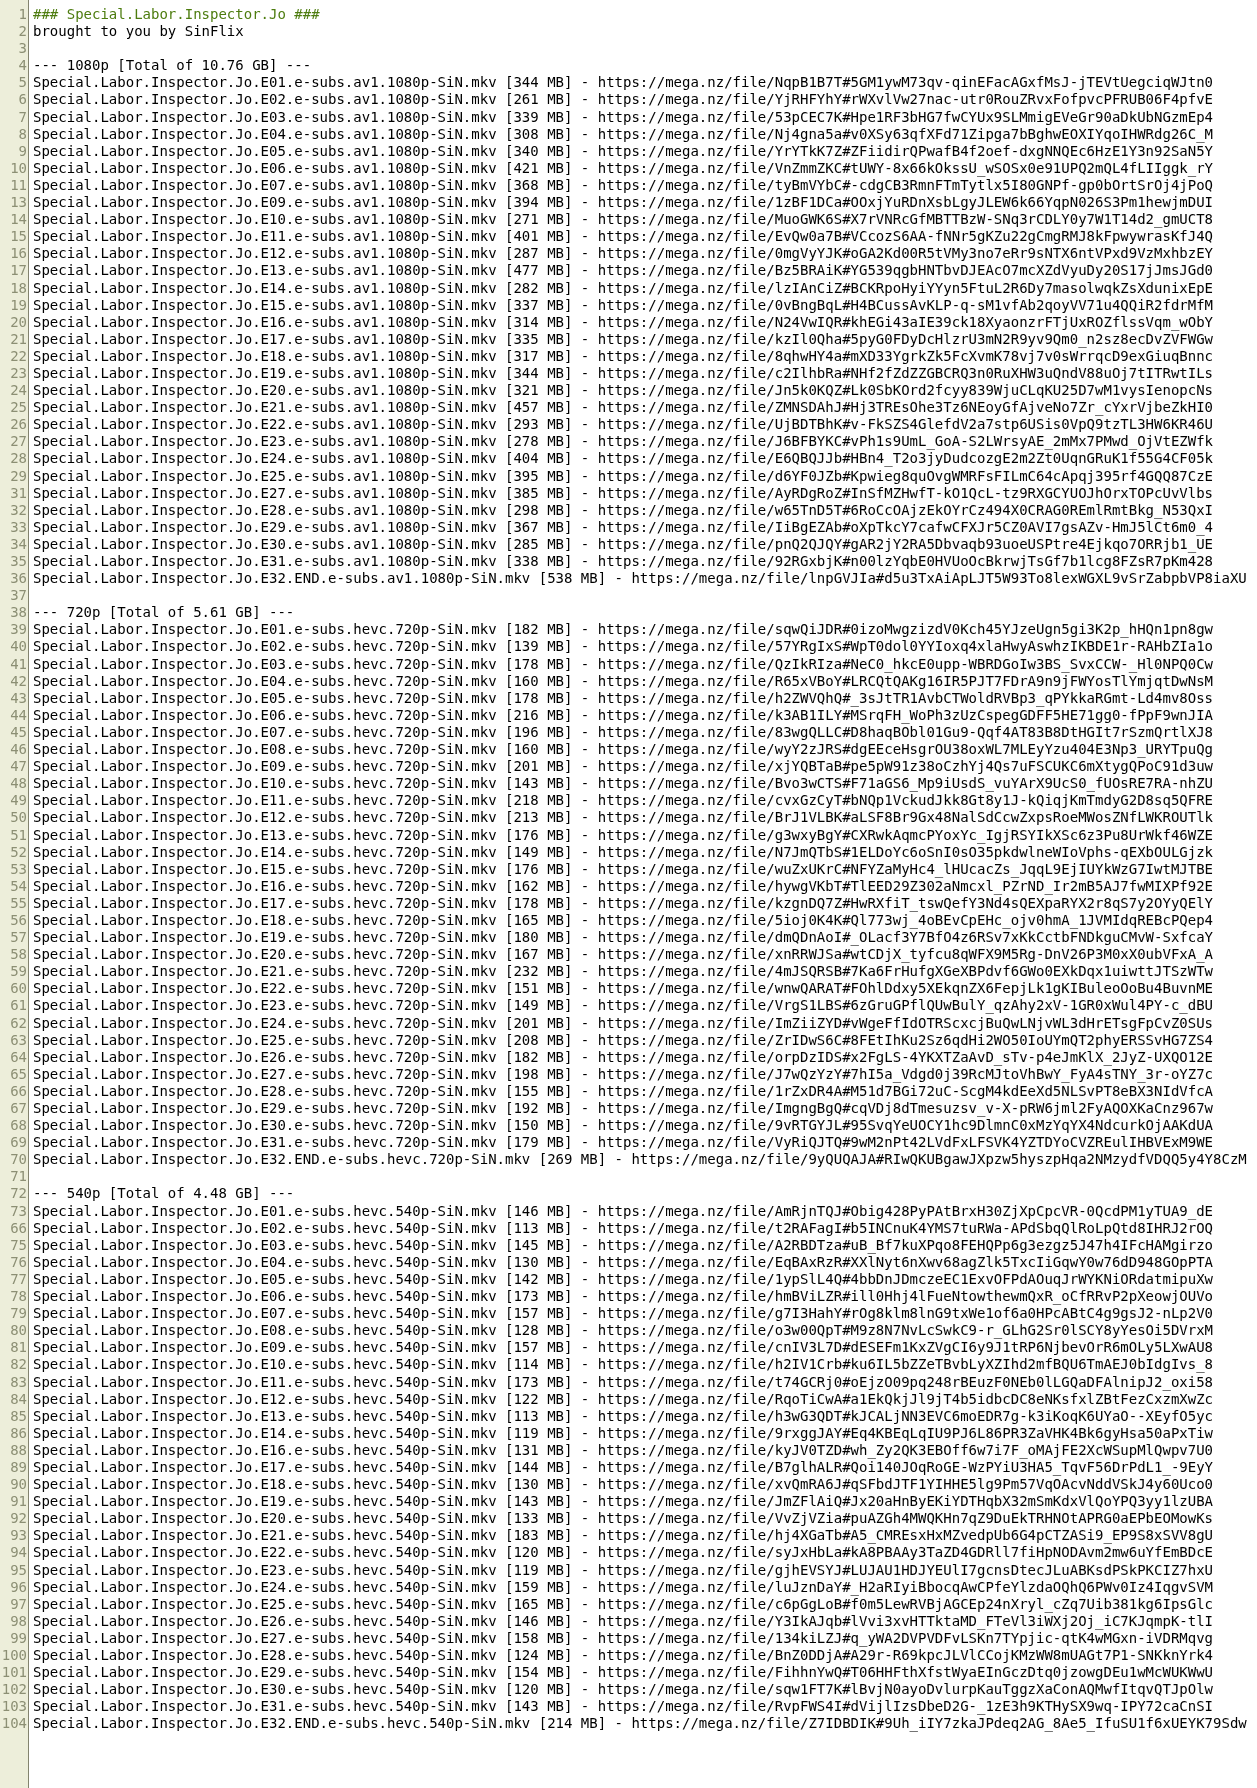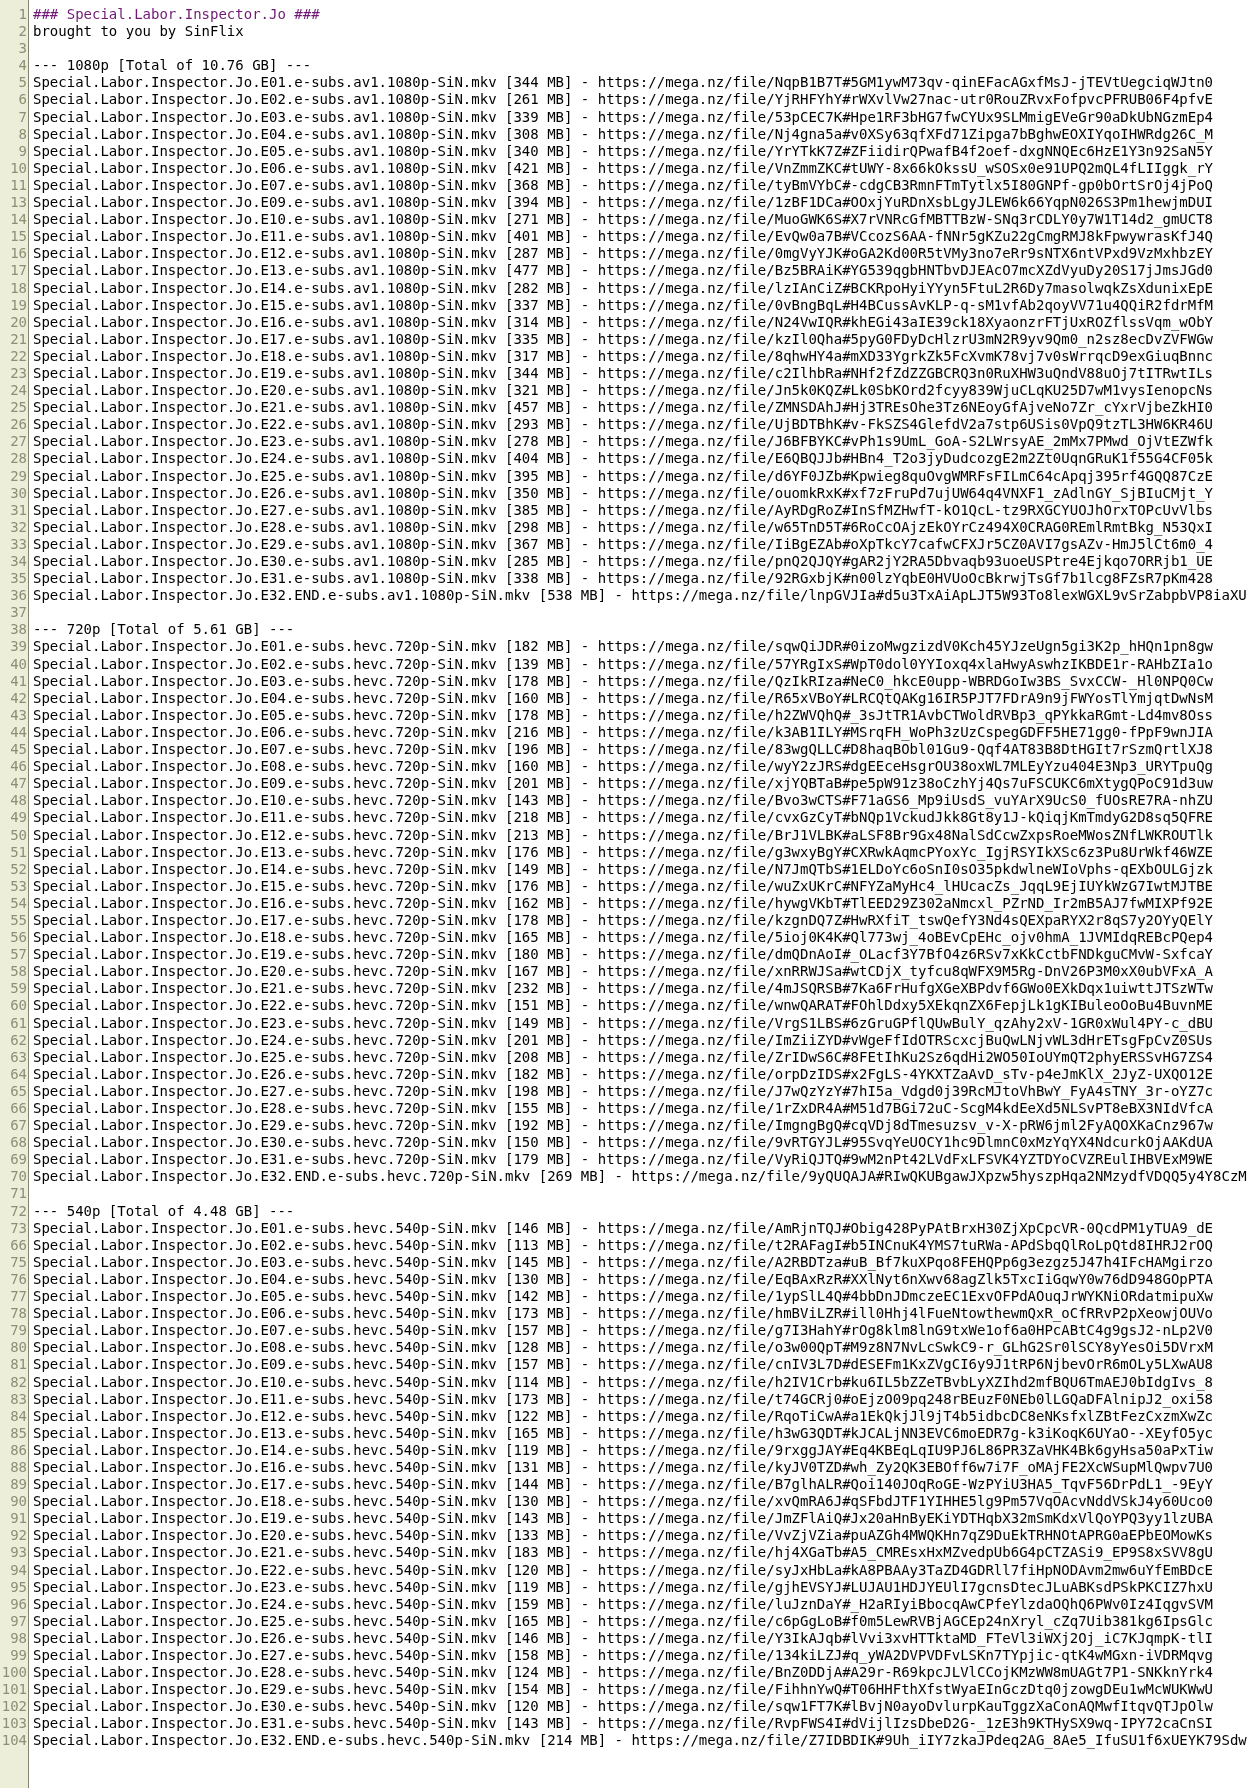--- a/index.html
+++ b/index.html
@@ -44,21 +44,21 @@
     padding-right: 2px;
     color: #8c8f74;
     overflow: hidden;
   }
   .lt {
     padding-left: 4px;
     flex: 1 1 auto;
     overflow: hidden;
   }
   .lt.comment {
-    color: #701a75;
+    color: #4d7c0f;
   }
 </style>
 </head>
 <body>
 
 <div class="editor">
   <div class="gutter-strip"></div>
   <div class="lines">
       <div class="line"><span class="ln">1</span><span class="lt comment">### Special.Labor.Inspector.Jo ###</span></div>
       <div class="line"><span class="ln">2</span><span class="lt">brought to you by SinFlix</span></div>
@@ -81,21 +81,20 @@
       <div class="line"><span class="ln">20</span><span class="lt">Special.Labor.Inspector.Jo.E16.e-subs.av1.1080p-SiN.mkv [314 MB] - https://mega.nz/file/N24VwIQR#khEGi43aIE39ck18XyaonzrFTjUxROZflssVqm_wObY</span></div>
       <div class="line"><span class="ln">21</span><span class="lt">Special.Labor.Inspector.Jo.E17.e-subs.av1.1080p-SiN.mkv [335 MB] - https://mega.nz/file/kzIl0Qha#5pyG0FDyDcHlzrU3mN2R9yv9Qm0_n2sz8ecDvZVFWGw</span></div>
       <div class="line"><span class="ln">22</span><span class="lt">Special.Labor.Inspector.Jo.E18.e-subs.av1.1080p-SiN.mkv [317 MB] - https://mega.nz/file/8qhwHY4a#mXD33YgrkZk5FcXvmK78vj7v0sWrrqcD9exGiuqBnnc</span></div>
       <div class="line"><span class="ln">23</span><span class="lt">Special.Labor.Inspector.Jo.E19.e-subs.av1.1080p-SiN.mkv [344 MB] - https://mega.nz/file/c2IlhbRa#NHf2fZdZZGBCRQ3n0RuXHW3uQndV88uOj7tITRwtILs</span></div>
       <div class="line"><span class="ln">24</span><span class="lt">Special.Labor.Inspector.Jo.E20.e-subs.av1.1080p-SiN.mkv [321 MB] - https://mega.nz/file/Jn5k0KQZ#Lk0SbKOrd2fcyy839WjuCLqKU25D7wM1vysIenopcNs</span></div>
       <div class="line"><span class="ln">25</span><span class="lt">Special.Labor.Inspector.Jo.E21.e-subs.av1.1080p-SiN.mkv [457 MB] - https://mega.nz/file/ZMNSDAhJ#Hj3TREsOhe3Tz6NEoyGfAjveNo7Zr_cYxrVjbeZkHI0</span></div>
       <div class="line"><span class="ln">26</span><span class="lt">Special.Labor.Inspector.Jo.E22.e-subs.av1.1080p-SiN.mkv [293 MB] - https://mega.nz/file/UjBDTBhK#v-FkSZS4GlefdV2a7stp6USis0VpQ9tzTL3HW6KR46U</span></div>
       <div class="line"><span class="ln">27</span><span class="lt">Special.Labor.Inspector.Jo.E23.e-subs.av1.1080p-SiN.mkv [278 MB] - https://mega.nz/file/J6BFBYKC#vPh1s9UmL_GoA-S2LWrsyAE_2mMx7PMwd_OjVtEZWfk</span></div>
       <div class="line"><span class="ln">28</span><span class="lt">Special.Labor.Inspector.Jo.E24.e-subs.av1.1080p-SiN.mkv [404 MB] - https://mega.nz/file/E6QBQJJb#HBn4_T2o3jyDudcozgE2m2Zt0UqnGRuK1f55G4CF05k</span></div>
       <div class="line"><span class="ln">29</span><span class="lt">Special.Labor.Inspector.Jo.E25.e-subs.av1.1080p-SiN.mkv [395 MB] - https://mega.nz/file/d6YF0JZb#Kpwieg8quOvgWMRFsFILmC64cApqj395rf4GQQ87CzE</span></div>
-      <div class="line"><span class="ln">30</span><span class="lt">Special.Labor.Inspector.Jo.E26.e-subs.av1.1080p-SiN.mkv [350 MB] - https://mega.nz/file/ouomkRxK#xf7zFruPd7ujUW64q4VNXF1_zAdlnGY_SjBIuCMjt_Y</span></div>
       <div class="line"><span class="ln">31</span><span class="lt">Special.Labor.Inspector.Jo.E27.e-subs.av1.1080p-SiN.mkv [385 MB] - https://mega.nz/file/AyRDgRoZ#InSfMZHwfT-kO1QcL-tz9RXGCYUOJhOrxTOPcUvVlbs</span></div>
       <div class="line"><span class="ln">32</span><span class="lt">Special.Labor.Inspector.Jo.E28.e-subs.av1.1080p-SiN.mkv [298 MB] - https://mega.nz/file/w65TnD5T#6RoCcOAjzEkOYrCz494X0CRAG0REmlRmtBkg_N53QxI</span></div>
       <div class="line"><span class="ln">33</span><span class="lt">Special.Labor.Inspector.Jo.E29.e-subs.av1.1080p-SiN.mkv [367 MB] - https://mega.nz/file/IiBgEZAb#oXpTkcY7cafwCFXJr5CZ0AVI7gsAZv-HmJ5lCt6m0_4</span></div>
       <div class="line"><span class="ln">34</span><span class="lt">Special.Labor.Inspector.Jo.E30.e-subs.av1.1080p-SiN.mkv [285 MB] - https://mega.nz/file/pnQ2QJQY#gAR2jY2RA5Dbvaqb93uoeUSPtre4Ejkqo7ORRjb1_UE</span></div>
       <div class="line"><span class="ln">35</span><span class="lt">Special.Labor.Inspector.Jo.E31.e-subs.av1.1080p-SiN.mkv [338 MB] - https://mega.nz/file/92RGxbjK#n00lzYqbE0HVUoOcBkrwjTsGf7b1lcg8FZsR7pKm428</span></div>
       <div class="line"><span class="ln">36</span><span class="lt">Special.Labor.Inspector.Jo.E32.END.e-subs.av1.1080p-SiN.mkv [538 MB] - https://mega.nz/file/lnpGVJIa#d5u3TxAiApLJT5W93To8lexWGXL9vSrZabpbVP8iaXU</span></div>
       <div class="line"><span class="ln">37</span><span class="lt"></span></div>
       <div class="line"><span class="ln">38</span><span class="lt">--- 720p [Total of 5.61 GB] ---</span></div>
       <div class="line"><span class="ln">39</span><span class="lt">Special.Labor.Inspector.Jo.E01.e-subs.hevc.720p-SiN.mkv [182 MB] - https://mega.nz/file/sqwQiJDR#0izoMwgzizdV0Kch45YJzeUgn5gi3K2p_hHQn1pn8gw</span></div>
       <div class="line"><span class="ln">40</span><span class="lt">Special.Labor.Inspector.Jo.E02.e-subs.hevc.720p-SiN.mkv [139 MB] - https://mega.nz/file/57YRgIxS#WpT0dol0YYIoxq4xlaHwyAswhzIKBDE1r-RAHbZIa1o</span></div>
@@ -136,21 +135,21 @@
       <div class="line"><span class="ln">75</span><span class="lt">Special.Labor.Inspector.Jo.E03.e-subs.hevc.540p-SiN.mkv [145 MB] - https://mega.nz/file/A2RBDTza#uB_Bf7kuXPqo8FEHQPp6g3ezgz5J47h4IFcHAMgirzo</span></div>
       <div class="line"><span class="ln">76</span><span class="lt">Special.Labor.Inspector.Jo.E04.e-subs.hevc.540p-SiN.mkv [130 MB] - https://mega.nz/file/EqBAxRzR#XXlNyt6nXwv68agZlk5TxcIiGqwY0w76dD948GOpPTA</span></div>
       <div class="line"><span class="ln">77</span><span class="lt">Special.Labor.Inspector.Jo.E05.e-subs.hevc.540p-SiN.mkv [142 MB] - https://mega.nz/file/1ypSlL4Q#4bbDnJDmczeEC1ExvOFPdAOuqJrWYKNiORdatmipuXw</span></div>
       <div class="line"><span class="ln">78</span><span class="lt">Special.Labor.Inspector.Jo.E06.e-subs.hevc.540p-SiN.mkv [173 MB] - https://mega.nz/file/hmBViLZR#ill0Hhj4lFueNtowthewmQxR_oCfRRvP2pXeowjOUVo</span></div>
       <div class="line"><span class="ln">79</span><span class="lt">Special.Labor.Inspector.Jo.E07.e-subs.hevc.540p-SiN.mkv [157 MB] - https://mega.nz/file/g7I3HahY#rOg8klm8lnG9txWe1of6a0HPcABtC4g9gsJ2-nLp2V0</span></div>
       <div class="line"><span class="ln">80</span><span class="lt">Special.Labor.Inspector.Jo.E08.e-subs.hevc.540p-SiN.mkv [128 MB] - https://mega.nz/file/o3w00QpT#M9z8N7NvLcSwkC9-r_GLhG2Sr0lSCY8yYesOi5DVrxM</span></div>
       <div class="line"><span class="ln">81</span><span class="lt">Special.Labor.Inspector.Jo.E09.e-subs.hevc.540p-SiN.mkv [157 MB] - https://mega.nz/file/cnIV3L7D#dESEFm1KxZVgCI6y9J1tRP6NjbevOrR6mOLy5LXwAU8</span></div>
       <div class="line"><span class="ln">82</span><span class="lt">Special.Labor.Inspector.Jo.E10.e-subs.hevc.540p-SiN.mkv [114 MB] - https://mega.nz/file/h2IV1Crb#ku6IL5bZZeTBvbLyXZIhd2mfBQU6TmAEJ0bIdgIvs_8</span></div>
       <div class="line"><span class="ln">83</span><span class="lt">Special.Labor.Inspector.Jo.E11.e-subs.hevc.540p-SiN.mkv [173 MB] - https://mega.nz/file/t74GCRj0#oEjzO09pq248rBEuzF0NEb0lLGQaDFAlnipJ2_oxi58</span></div>
       <div class="line"><span class="ln">84</span><span class="lt">Special.Labor.Inspector.Jo.E12.e-subs.hevc.540p-SiN.mkv [122 MB] - https://mega.nz/file/RqoTiCwA#a1EkQkjJl9jT4b5idbcDC8eNKsfxlZBtFezCxzmXwZc</span></div>
-      <div class="line"><span class="ln">85</span><span class="lt">Special.Labor.Inspector.Jo.E13.e-subs.hevc.540p-SiN.mkv [165 MB] - https://mega.nz/file/h3wG3QDT#kJCALjNN3EVC6moEDR7g-k3iKoqK6UYaO--XEyfO5yc</span></div>
+      <div class="line"><span class="ln">85</span><span class="lt">Special.Labor.Inspector.Jo.E13.e-subs.hevc.540p-SiN.mkv [113 MB] - https://mega.nz/file/h3wG3QDT#kJCALjNN3EVC6moEDR7g-k3iKoqK6UYaO--XEyfO5yc</span></div>
       <div class="line"><span class="ln">86</span><span class="lt">Special.Labor.Inspector.Jo.E14.e-subs.hevc.540p-SiN.mkv [119 MB] - https://mega.nz/file/9rxggJAY#Eq4KBEqLqIU9PJ6L86PR3ZaVHK4Bk6gyHsa50aPxTiw</span></div>
       <div class="line"><span class="ln">88</span><span class="lt">Special.Labor.Inspector.Jo.E16.e-subs.hevc.540p-SiN.mkv [131 MB] - https://mega.nz/file/kyJV0TZD#wh_Zy2QK3EBOff6w7i7F_oMAjFE2XcWSupMlQwpv7U0</span></div>
       <div class="line"><span class="ln">89</span><span class="lt">Special.Labor.Inspector.Jo.E17.e-subs.hevc.540p-SiN.mkv [144 MB] - https://mega.nz/file/B7glhALR#Qoi140JOqRoGE-WzPYiU3HA5_TqvF56DrPdL1_-9EyY</span></div>
       <div class="line"><span class="ln">90</span><span class="lt">Special.Labor.Inspector.Jo.E18.e-subs.hevc.540p-SiN.mkv [130 MB] - https://mega.nz/file/xvQmRA6J#qSFbdJTF1YIHHE5lg9Pm57VqOAcvNddVSkJ4y60Uco0</span></div>
       <div class="line"><span class="ln">91</span><span class="lt">Special.Labor.Inspector.Jo.E19.e-subs.hevc.540p-SiN.mkv [143 MB] - https://mega.nz/file/JmZFlAiQ#Jx20aHnByEKiYDTHqbX32mSmKdxVlQoYPQ3yy1lzUBA</span></div>
       <div class="line"><span class="ln">92</span><span class="lt">Special.Labor.Inspector.Jo.E20.e-subs.hevc.540p-SiN.mkv [133 MB] - https://mega.nz/file/VvZjVZia#puAZGh4MWQKHn7qZ9DuEkTRHNOtAPRG0aEPbEOMowKs</span></div>
       <div class="line"><span class="ln">93</span><span class="lt">Special.Labor.Inspector.Jo.E21.e-subs.hevc.540p-SiN.mkv [183 MB] - https://mega.nz/file/hj4XGaTb#A5_CMREsxHxMZvedpUb6G4pCTZASi9_EP9S8xSVV8gU</span></div>
       <div class="line"><span class="ln">94</span><span class="lt">Special.Labor.Inspector.Jo.E22.e-subs.hevc.540p-SiN.mkv [120 MB] - https://mega.nz/file/syJxHbLa#kA8PBAAy3TaZD4GDRll7fiHpNODAvm2mw6uYfEmBDcE</span></div>
       <div class="line"><span class="ln">95</span><span class="lt">Special.Labor.Inspector.Jo.E23.e-subs.hevc.540p-SiN.mkv [119 MB] - https://mega.nz/file/gjhEVSYJ#LUJAU1HDJYEUlI7gcnsDtecJLuABKsdPSkPKCIZ7hxU</span></div>
       <div class="line"><span class="ln">96</span><span class="lt">Special.Labor.Inspector.Jo.E24.e-subs.hevc.540p-SiN.mkv [159 MB] - https://mega.nz/file/luJznDaY#_H2aRIyiBbocqAwCPfeYlzdaOQhQ6PWv0Iz4IqgvSVM</span></div>

